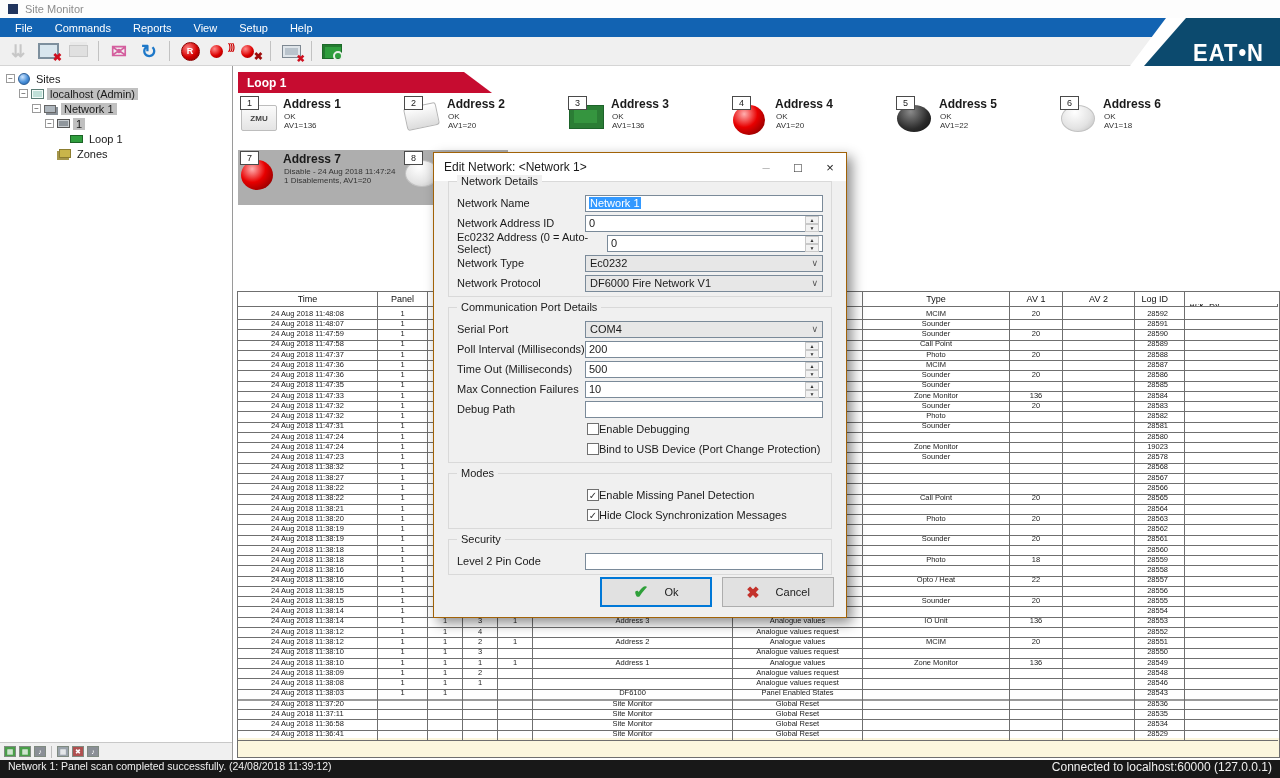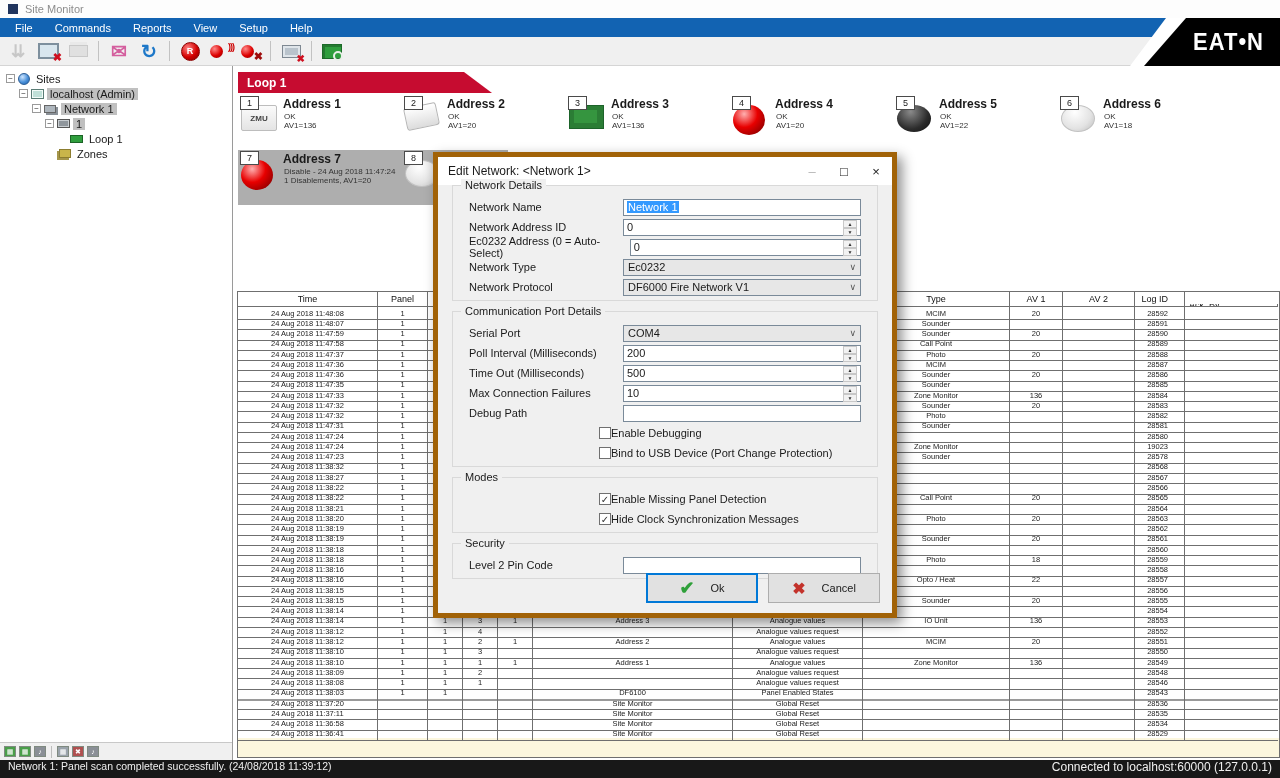--- a/index.html
+++ b/index.html
@@ -37,22 +37,22 @@
       background:radial-gradient(circle at 35% 30%, #ff8a8a, #d00 55%, #800); display:block; margin-right:6px; }
   .sounders-mute-icon::after { content:"✖"; position:absolute; right:1px; bottom:0; color:#9e0b0b; font-size:11px; font-weight:bold; }
   .panel-mute-icon::before { content:""; width:17px; height:11px; background:#b9c3cc; border:1px solid #7e8892; box-shadow:inset 0 0 0 2px #dfe5ea; display:block; }
   .panel-mute-icon::after { content:"✖"; position:absolute; right:0; bottom:-1px; color:#cf1020; font-size:10px; font-weight:bold; }
   .loop-view-icon::before { content:""; width:18px; height:13px; background:#2f9e3d; border:1px solid #1c6a28; box-shadow:inset 2px 2px 0 #247a30; display:block; }
   .loop-view-icon::after { content:""; position:absolute; right:3px; bottom:2px; width:6px; height:6px; border:2px solid #e9efe9; border-radius:50%; }
 
   
   .brand-wedge { position:absolute; top:18px; right:0; width:150px; height:48px; background:#fff;
       clip-path:polygon(36px 0, 58px 0, 16px 100%, 0 100%); z-index:4; }
-  .brand-block { position:absolute; top:18px; right:0; width:150px; height:48px; background:#000000;
-      clip-path:polygon(56px 0, 100% 0, 100% 100%, 14px 100%); z-index:4; display:flex; align-items:center; justify-content:flex-end; padding-right:16px; }
+  .brand-block { position:absolute; top:18px; right:0; width:150px; height:48px; background:#0c4a6e;
+      clip-path:polygon(56px 0, 100% 0, 100% 100%, 14px 100%); z-index:4; display:flex; align-items:flex-end; justify-content:flex-end; padding-right:16px; }
   .brand-logo { color:#fff; font-size:22px; font-weight:bold; letter-spacing:1px; transform:scaleY(1.12); }
 
   
   .sidebar { position:absolute; left:0; top:66px; width:233px; height:694px; background:#fff; border-right:1px solid #9a9a9a; }
   .tree { padding:5px 2px; }
   .tree-row { display:flex; align-items:center; height:15px; font-size:11px; white-space:nowrap; cursor:default; }
   .tree-row .lbl { padding:0 3px; }
   .tree-row.sel .lbl { background:#c0c0c0; }
   .expander { width:9px; height:9px; border:1px solid #9a9a9a; background:#fff; flex:none; margin-right:3px;
       display:grid; place-items:center; font-size:8px; line-height:1; color:#333; }
@@ -100,27 +100,27 @@
   .erow > div { border-right:1px solid #6f6f6f; border-bottom:1px solid #6f6f6f; overflow:hidden; white-space:nowrap;
       font-size:7.5px; display:flex; align-items:center; justify-content:center; color:#222; }
   .erow.hdr { height:15px; }
   .erow.hdr > div { font-size:9px; color:#111; }
   .erow.r { height:10.28px; }
   .erow.thick > div { border-bottom:2px solid #9a9a9a; }
   .erow > div.logid { justify-content:flex-end; padding-right:16px; }
   .erow > div.ack { justify-content:flex-start; padding-left:4px;margin-top:12px; }
 
   
-  .dialog { position:absolute; left:433px; top:152px; width:464px; height:466px; background:#f0f0f0;
-      border:5px solid #a16207; box-shadow:5px 5px 12px rgba(0,0,0,.45); z-index:50; font-size:11px; }
+  .dialog { position:absolute; left:433px; top:152px; width:414px; height:466px; background:#f0f0f0;
+      border:1px solid #a16207; box-shadow:5px 5px 12px rgba(0,0,0,.45); z-index:50; font-size:11px; }
   .dlg-title { height:28px; background:#fff; display:flex; align-items:center; padding-left:10px; font-size:12px; }
   .dlg-controls { margin-left:auto; display:flex; height:100%; }
   .dlg-btn { width:32px; height:100%; display:grid; place-items:center; font-size:13px; color:#222; }
   .dlg-btn.min { color:#b5b5b5; }
-  .grp { position:relative; border:1px solid #d9d9d9; margin:0 14px 10px; padding:11px 16px 3px; }
+  .grp { position:relative; border:1px solid #d9d9d9; margin:0 14px 10px; padding:11px 8px 3px; }
   .glabel { position:absolute; top:-7px; left:8px; background:#f0f0f0; padding:0 4px; color:#1a1a1a; }
   .frow { display:flex; align-items:center; height:20px; }
   .frow .flabel { font-size:11px; color:#1a1a1a; }
   .ctrl { margin-left:auto; width:238px; height:17px; display:flex; align-items:center; }
   .tb { width:100%; height:100%; background:#fff; border:1px solid #7a8a99; display:flex; align-items:center; padding:0 3px; font-size:11px; }
   .tb .selx { background:#3399ff; color:#fff; padding:0 1px; }
   .spin { margin-left:auto; width:14px; height:15px; display:flex; flex-direction:column; }
   .spin i { flex:1; background:#f2f2f2; border:1px solid #c8c8c8; display:grid; place-items:center; font-size:5px; font-style:normal; color:#333; }
   .dd { width:100%; height:100%; background:#e7e7e7; border:1px solid #7a8a99; display:flex; align-items:center; padding:0 4px; font-size:11px; }
   .dd .chev { margin-left:auto; color:#555; font-size:9px; }

